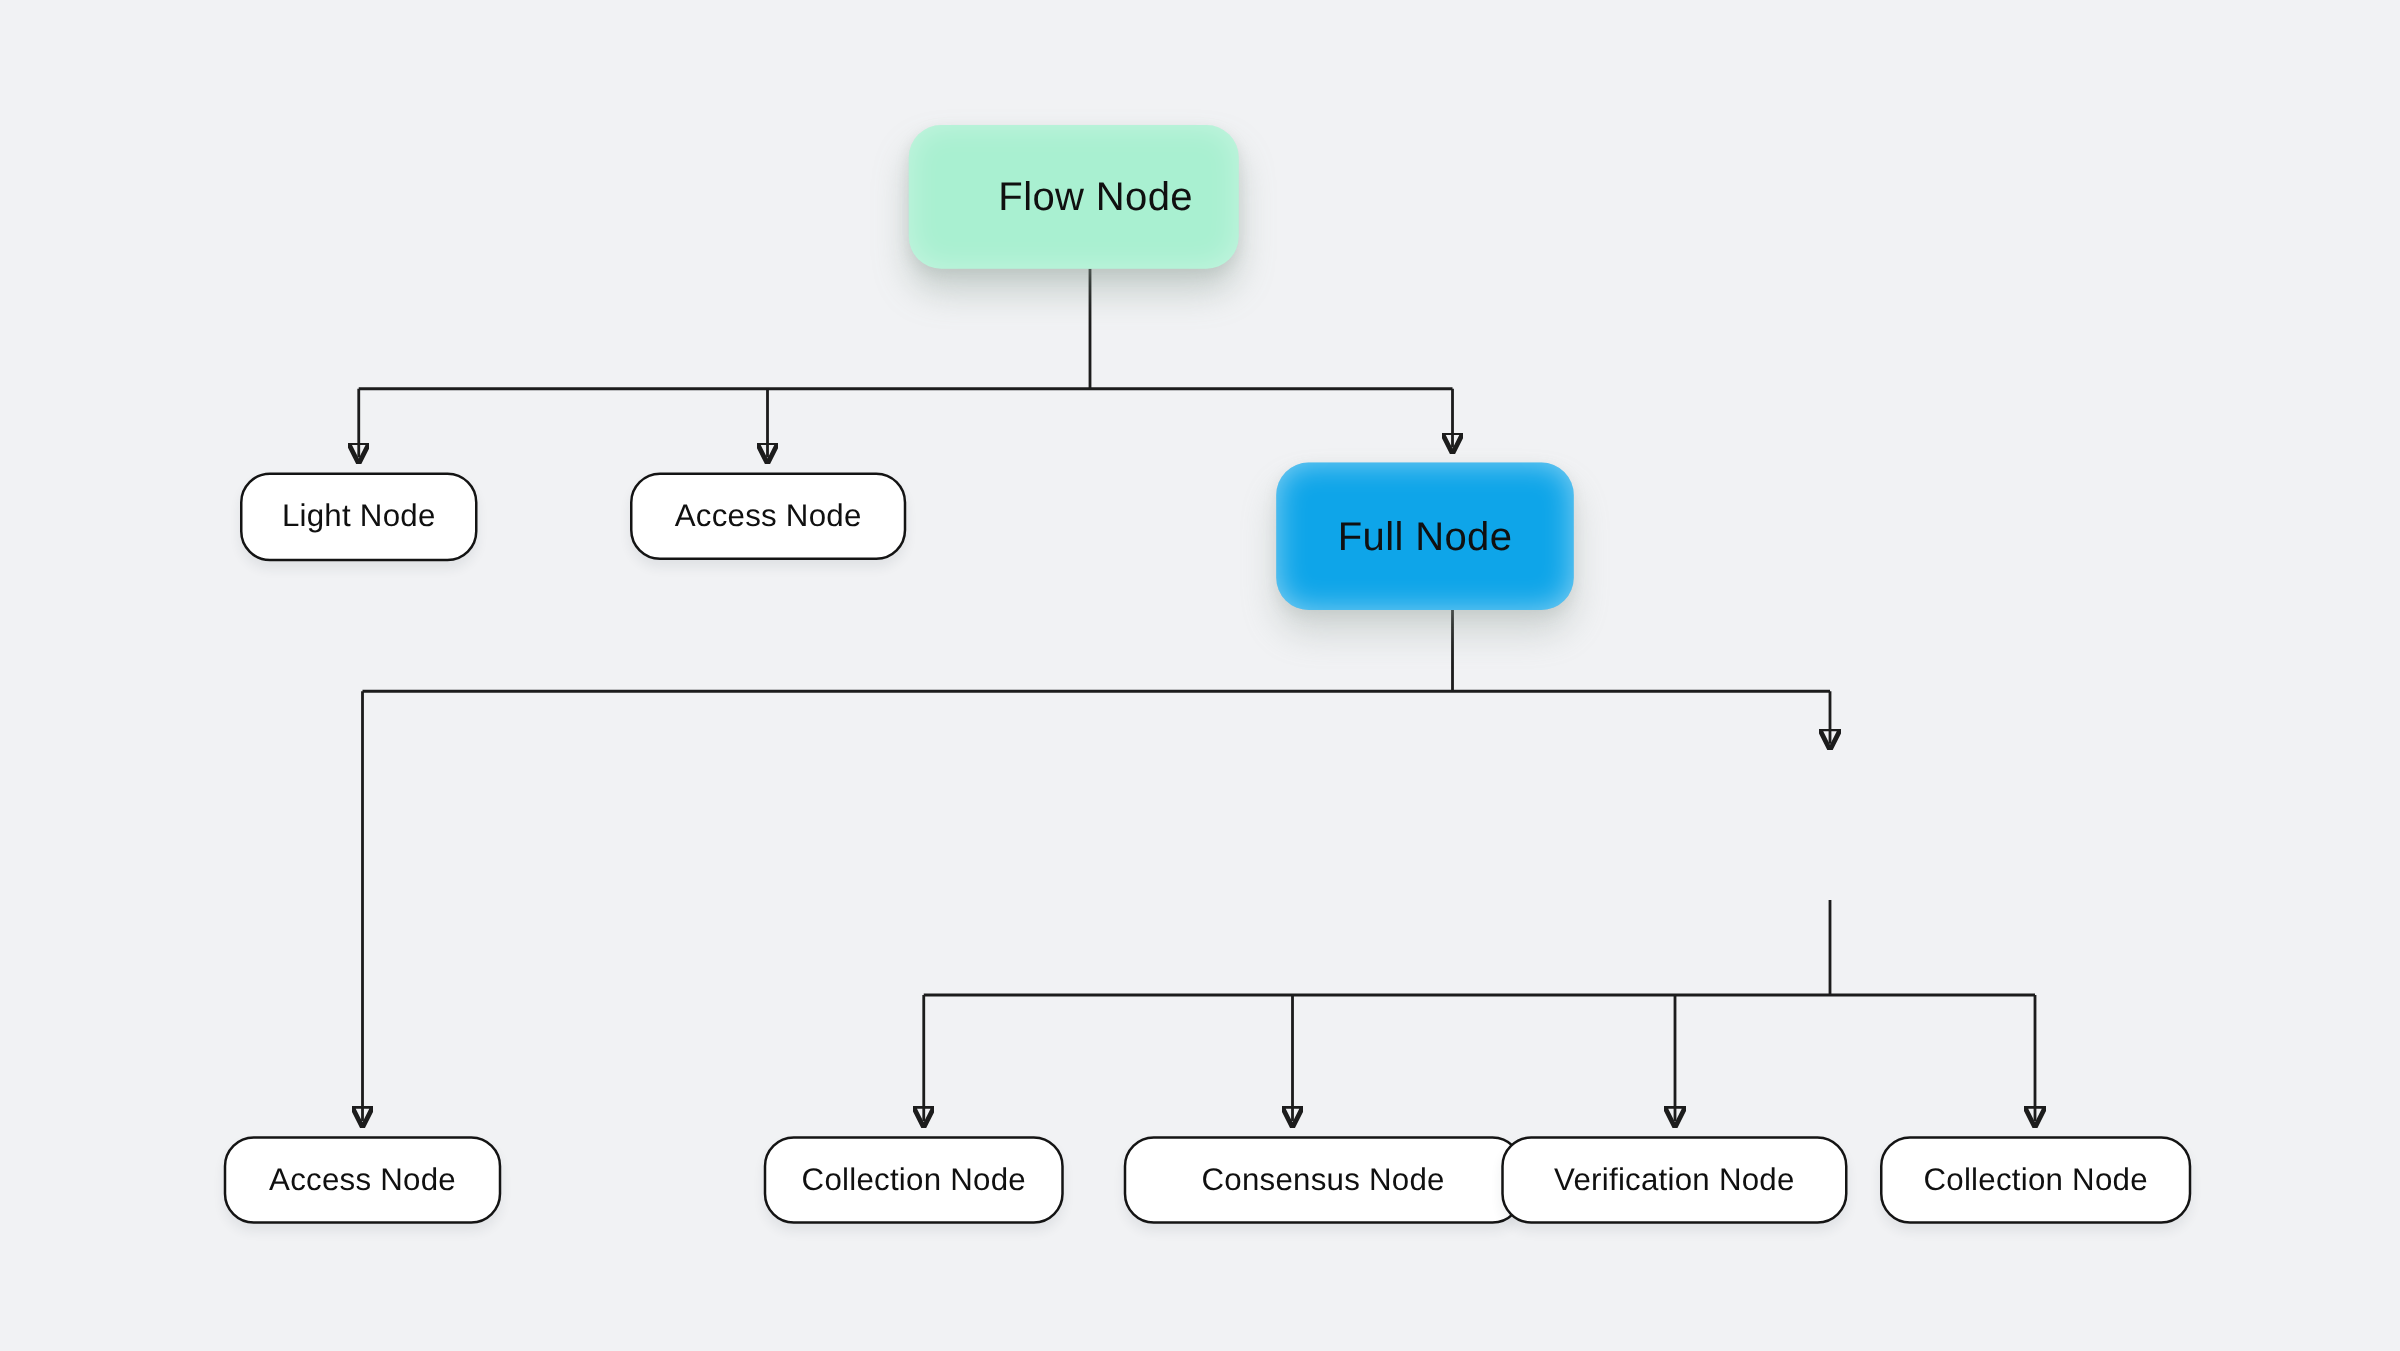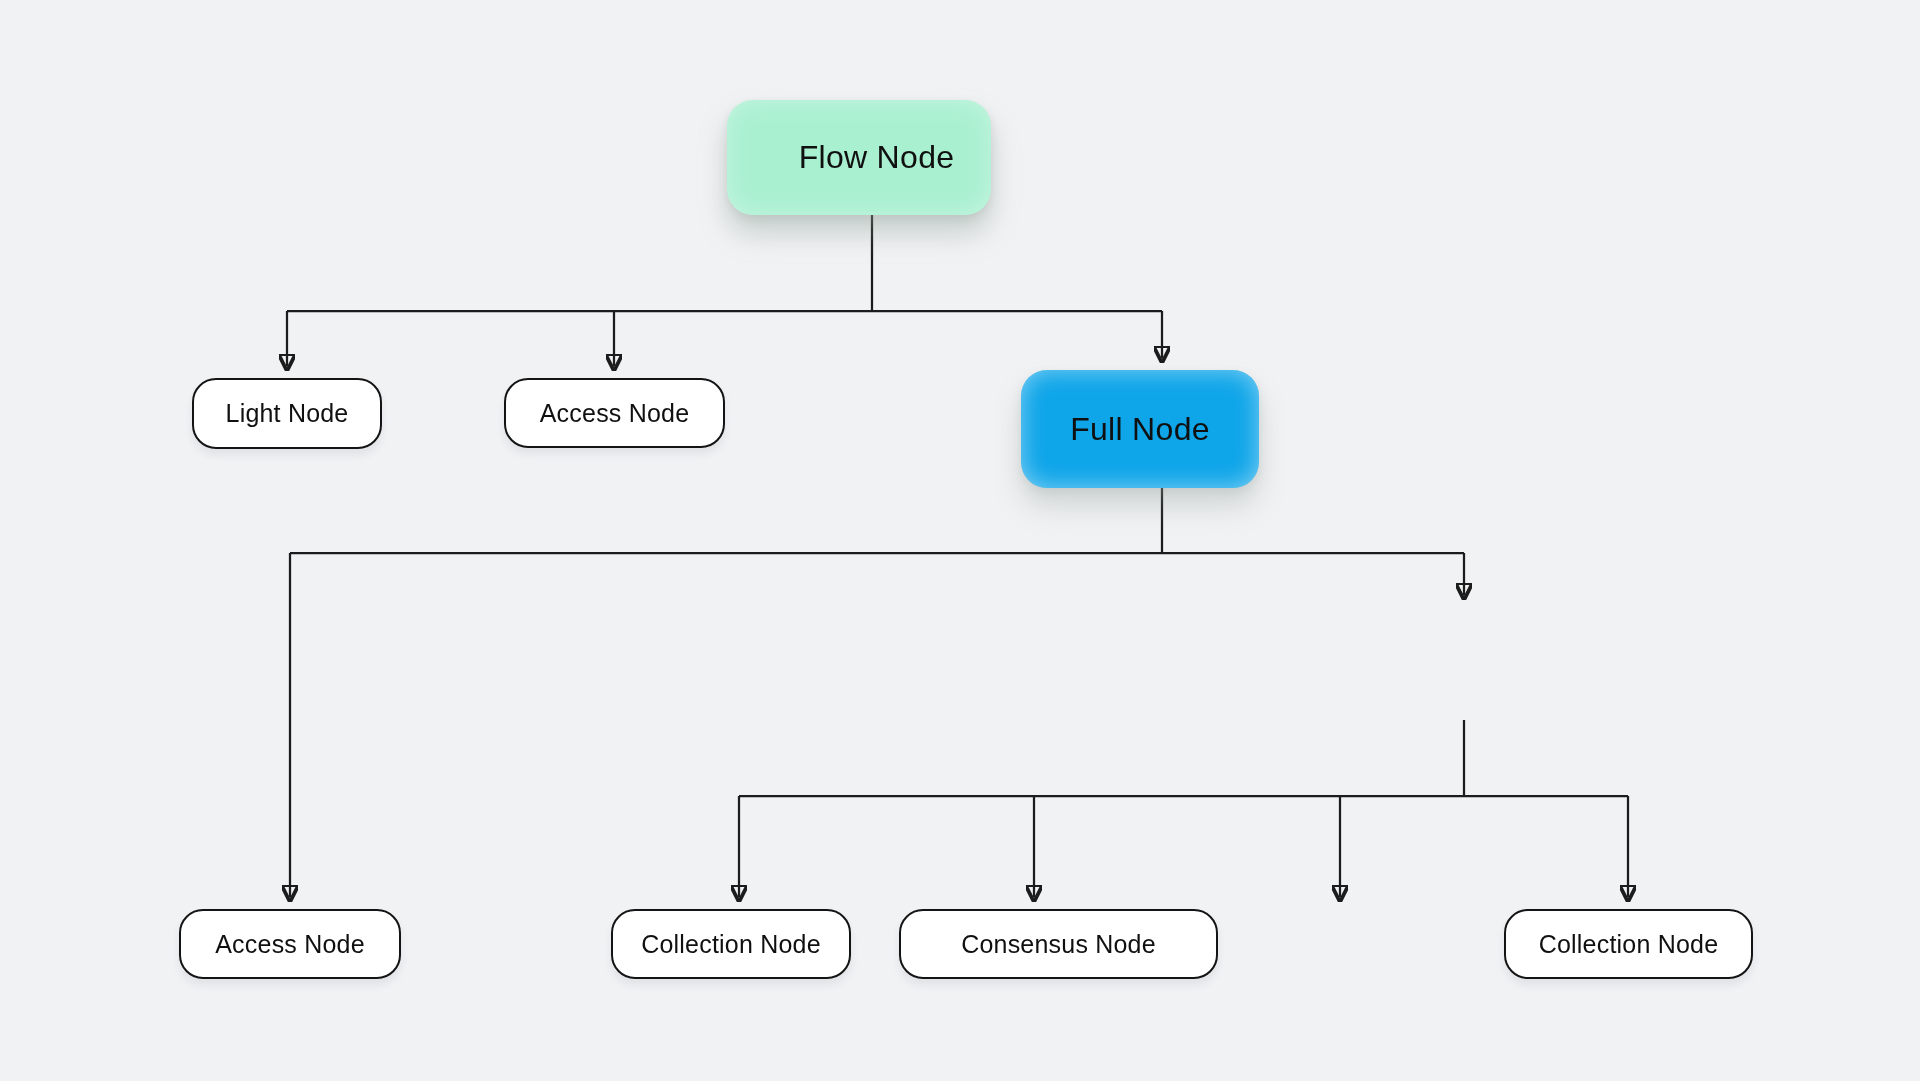--- a/index.html
+++ b/index.html
@@ -137,18 +137,21 @@
   </div>
 
   <div class="node leaf node-collection">
     <span class="label">Collection Node</span>
   </div>
 
   <div class="node leaf node-consensus">
     <span class="label">Consensus Node</span>
   </div>
 
+  <div class="node leaf node-verification">
+    <span class="label">Verification Node</span>
+  </div>
 
   <div class="node leaf node-execution">
     <span class="label">Collection Node</span>
   </div>
 
 </div>
 
 </body></html>

